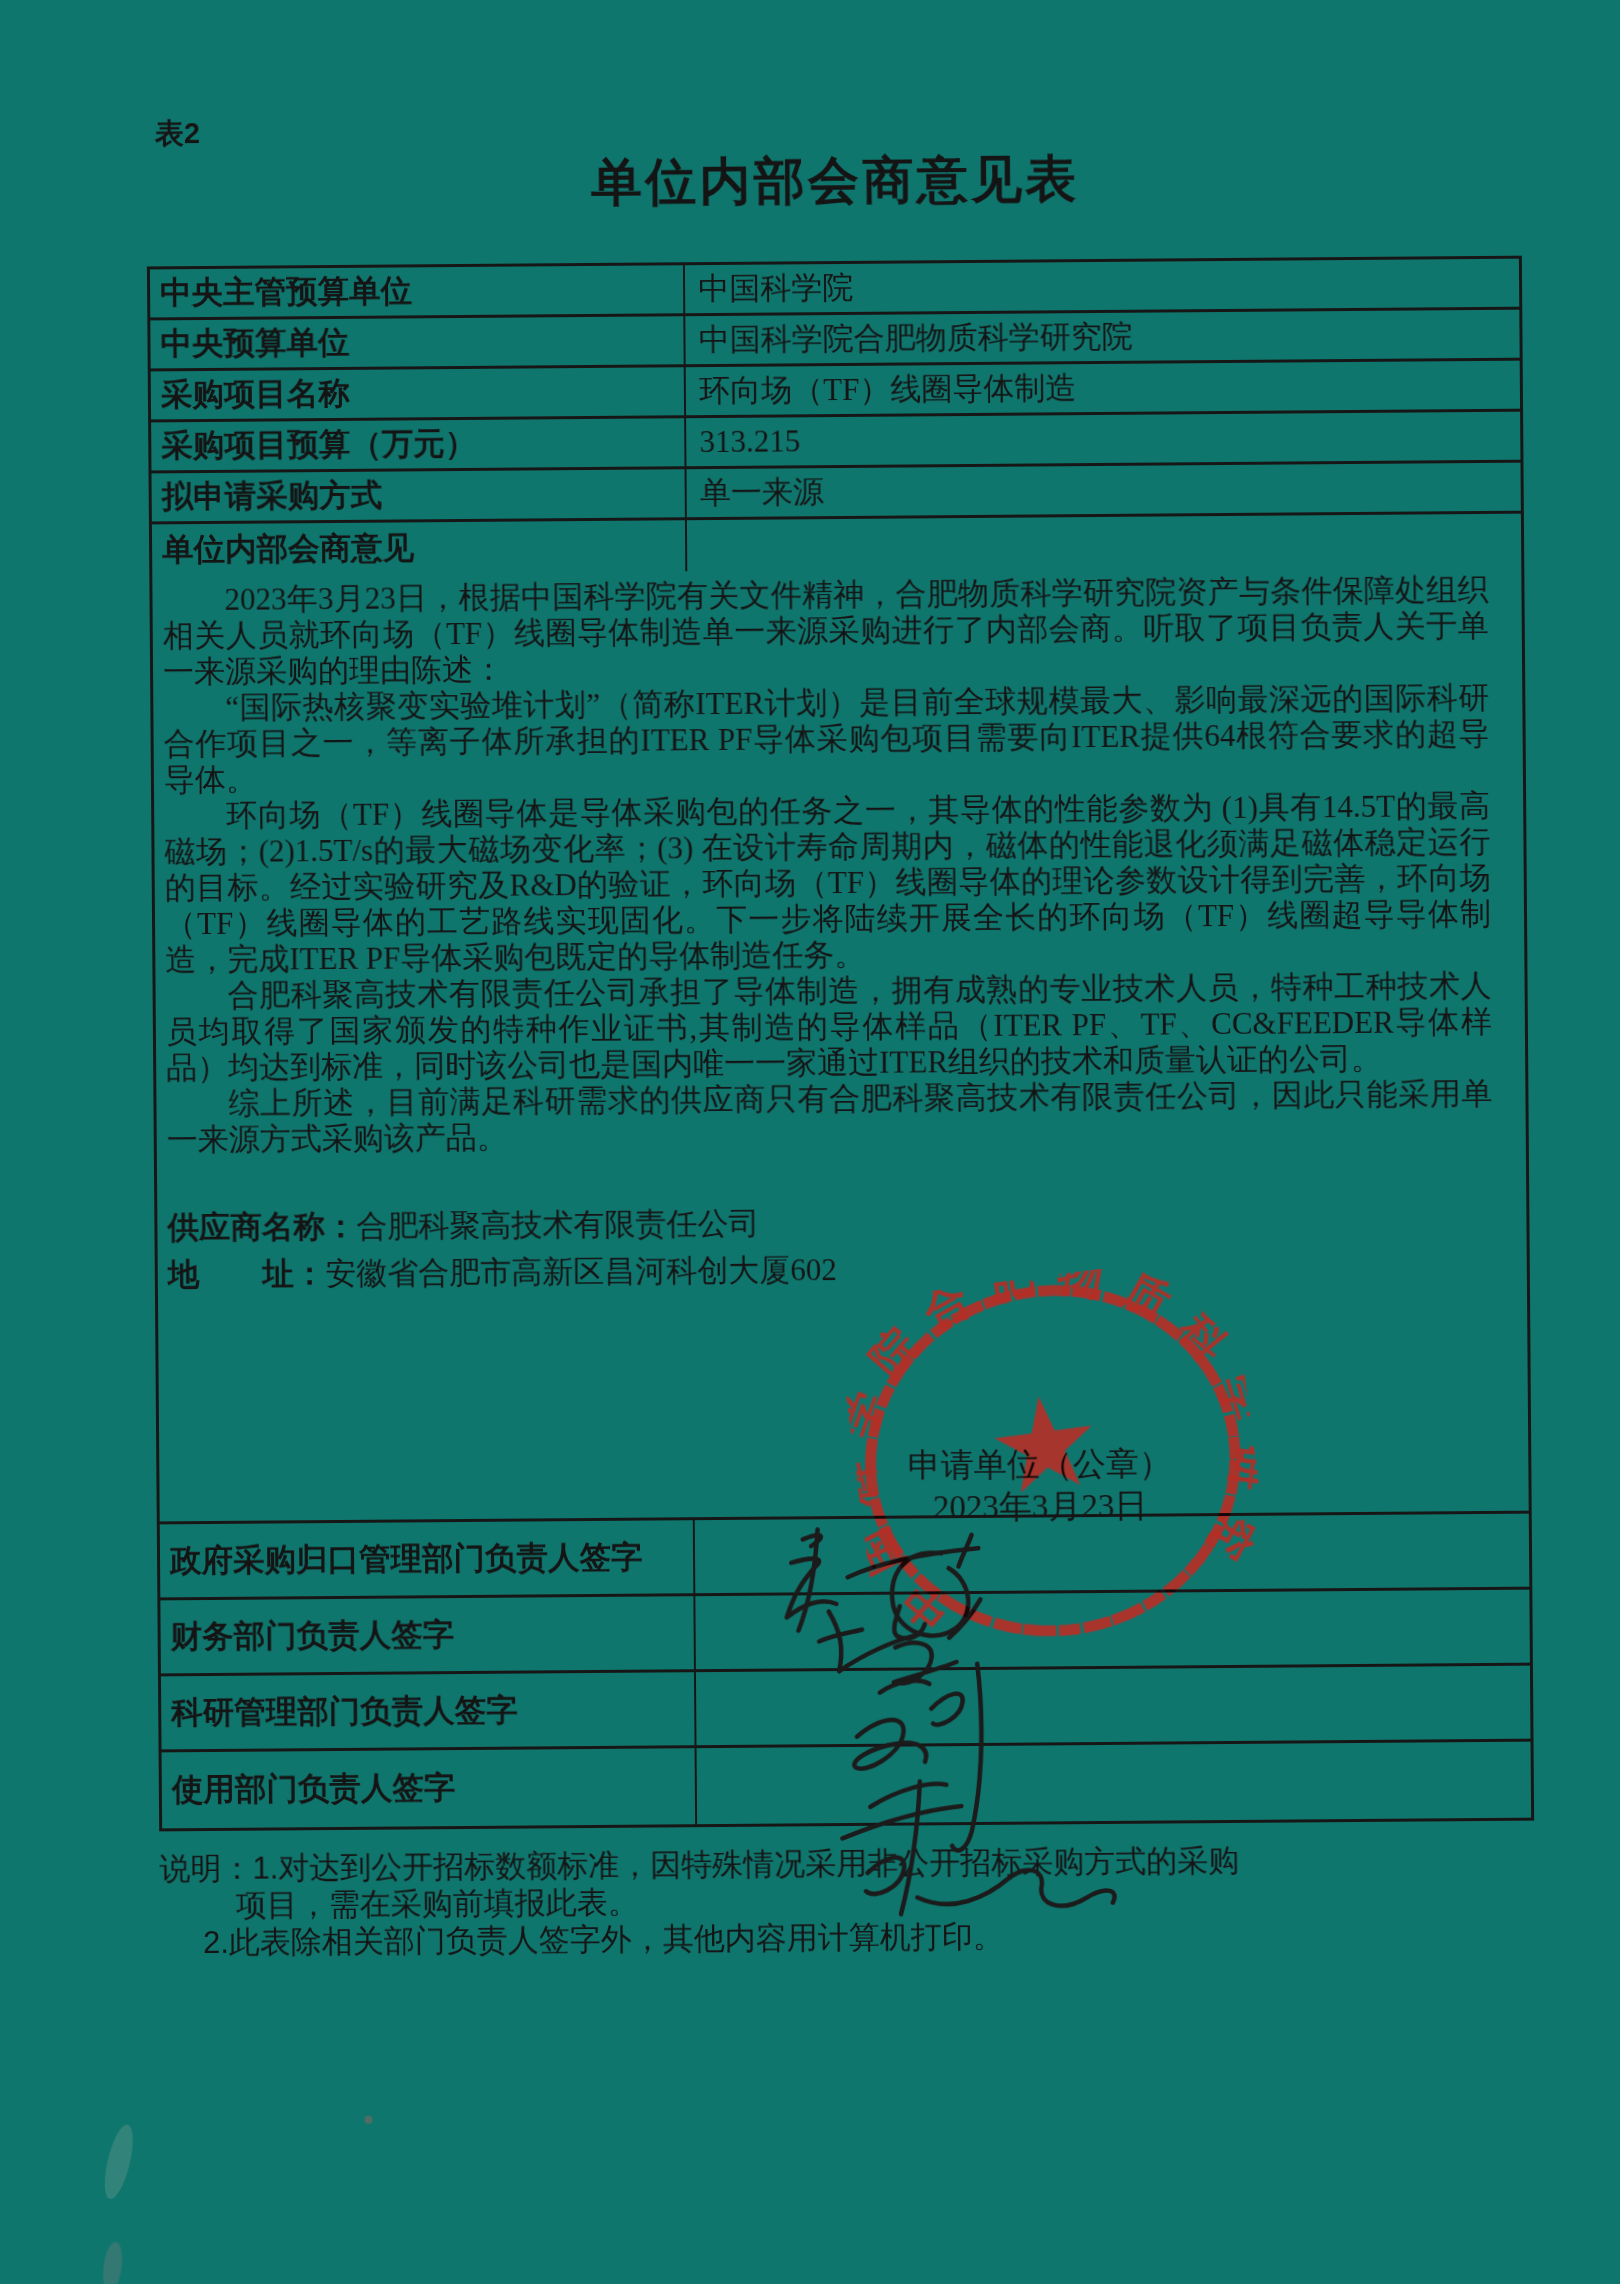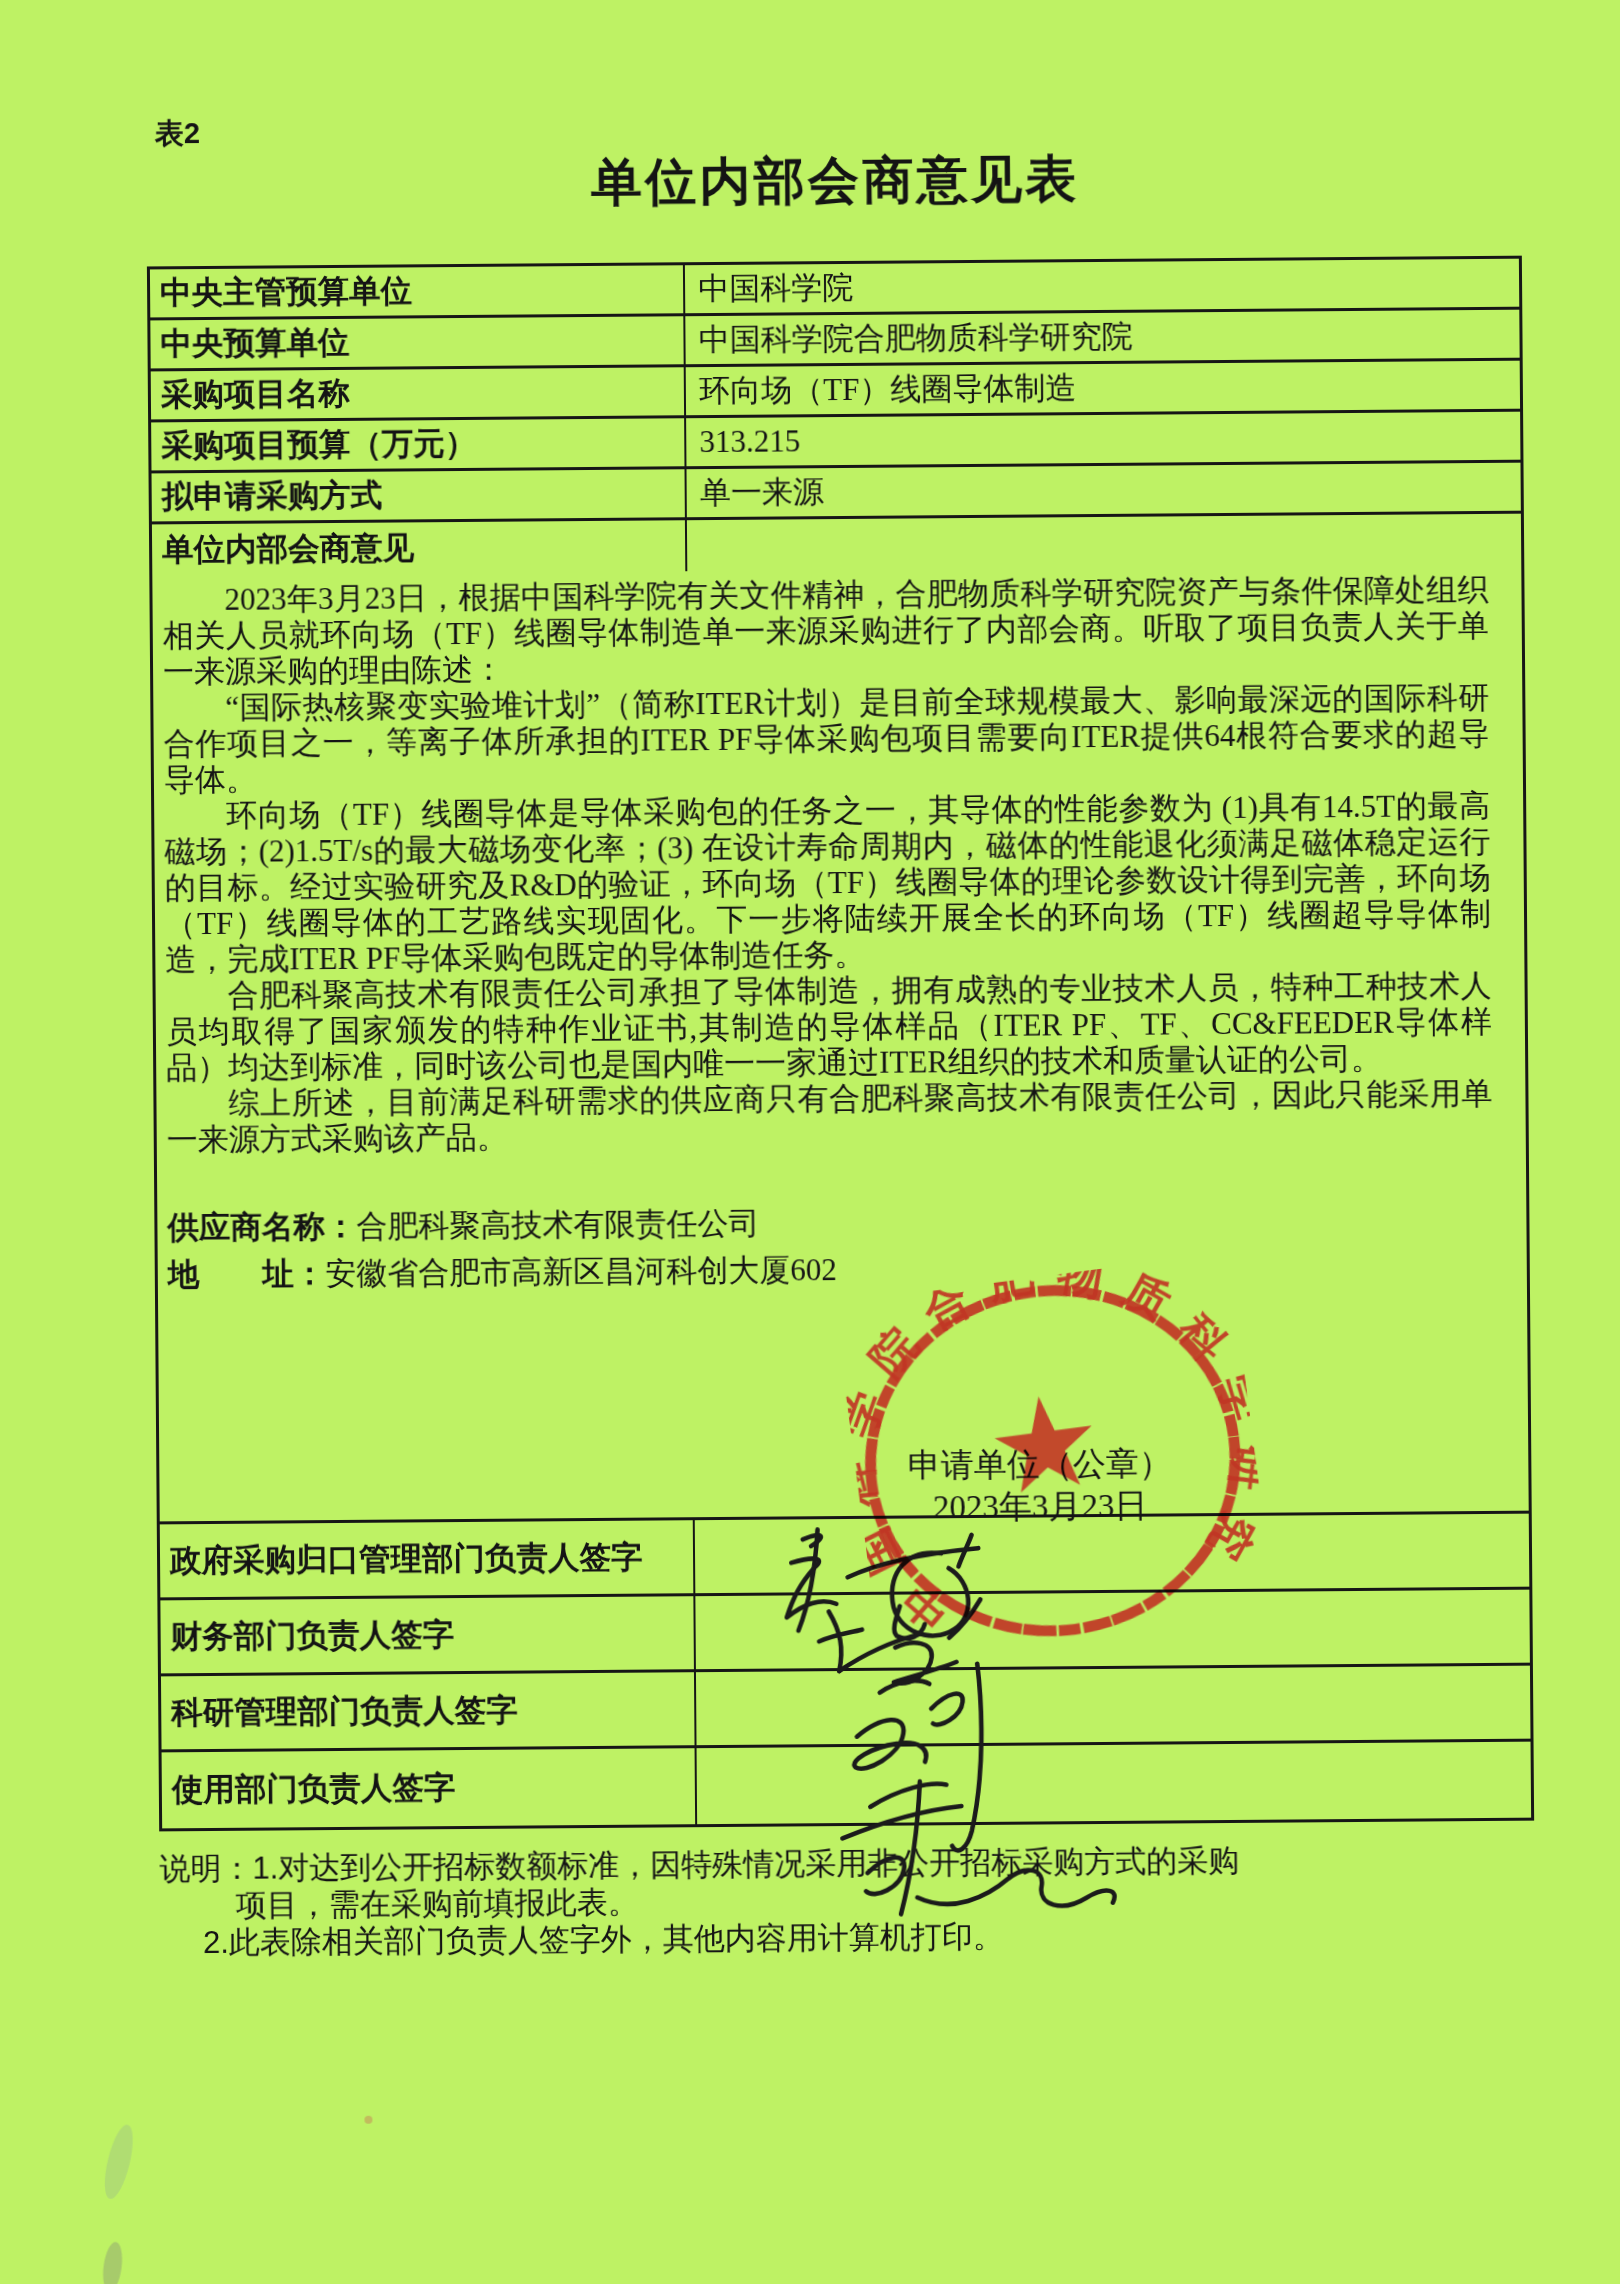--- a/index.html
+++ b/index.html
@@ -1,18 +1,18 @@
 <!DOCTYPE html>
 <html style="font-size:13.3px"><head>
 <meta charset="utf-8">
 <style>
   html,body{margin:0;padding:0;background:#e8e8e6;}
   #page{
     position:relative;width:1620px;height:2284px;margin:0 auto;
-    background:#bef264;overflow:hidden;
+    background:#0f766e;overflow:hidden;
     font-family:"Liberation Serif","DejaVu Serif",serif;color:#141414;
   }
   #sheet{position:absolute;left:0;top:0;width:1620px;height:2284px;transform:rotate(-0.45deg);transform-origin:60% 40%;}
   .tag{position:absolute;left:161px;top:108px;font-family:"Liberation Sans","DejaVu Sans",sans-serif;font-weight:600;font-size:29px;}
   .title{position:absolute;left:0;top:146px;width:1682px;text-align:center;
     font-family:"Liberation Sans","DejaVu Sans",sans-serif;font-weight:bold;font-size:51px;letter-spacing:3.3px;}
   
   .grid{position:absolute;left:152px;top:260px;width:1375px;border:3.3px solid #161616;box-sizing:border-box;background:transparent;}
   .row{display:flex;border-bottom:3.3px solid #161616;box-sizing:border-box;}
   .row:last-child{border-bottom:none;}

